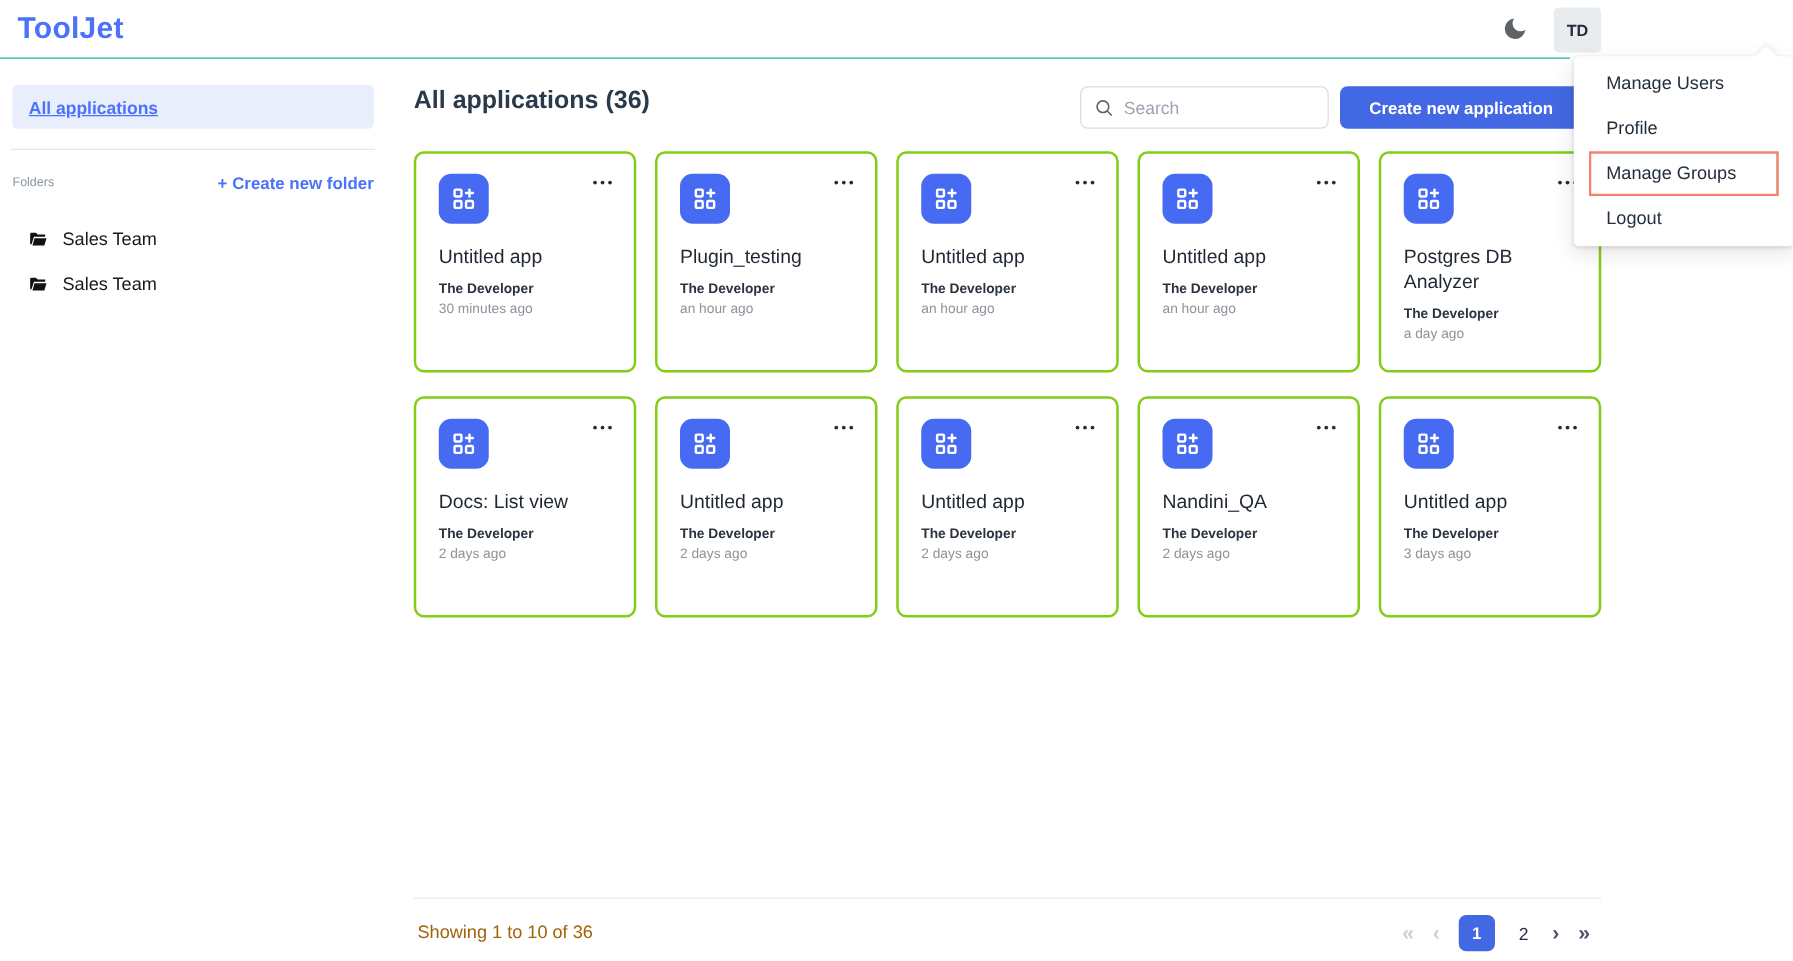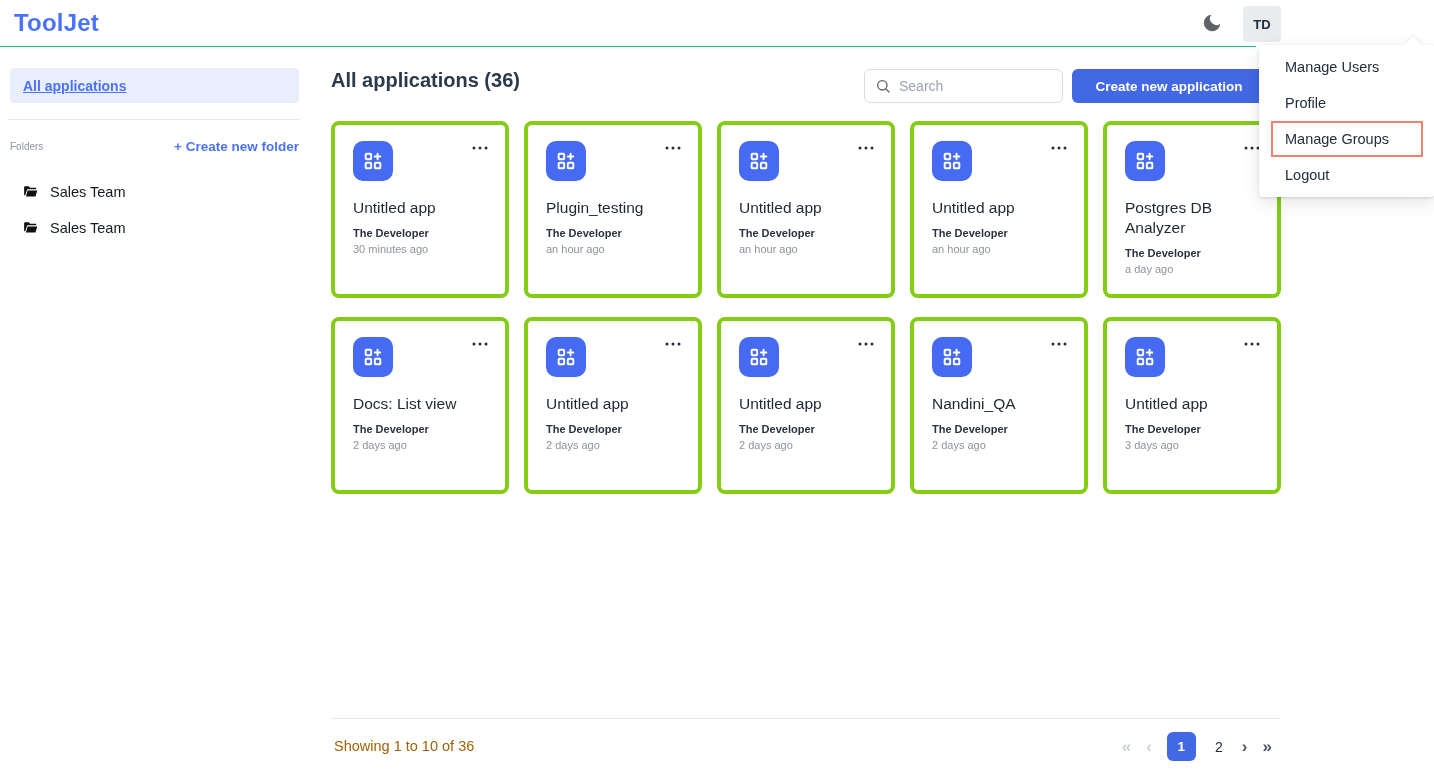--- a/index.html
+++ b/index.html
@@ -38,21 +38,21 @@
   .search-box { position:absolute; left:864px; top:69px; width:199px; height:34px; border:1px solid #D9DDE2; border-radius:6px;
     display:flex; align-items:center; padding:0 10px; gap:8px; background:#fff; }
   .search-box input { border:none; outline:none; width:100%; font-size:14px; color:#232E3C; font-family:inherit; background:transparent; }
   .search-box input::placeholder { color:#9CA3AF; }
   .create-btn { position:absolute; left:1072px; top:69px; width:194px; height:34px; background:#4368E3; color:#fff; border:none;
     border-radius:6px; font-size:13.5px; font-weight:600; cursor:pointer; font-family:inherit; }
 
   
   .cards-grid { position:absolute; left:331px; top:121px; width:950px; display:grid;
     grid-template-columns:repeat(5,178px); grid-auto-rows:177px; column-gap:15px; row-gap:19px; }
-  .app-card { border:4px solid #84cc16; border-radius:8px; background:#fff; padding:16px 14px 0 18px; cursor:pointer; }
+  .app-card { border:2px solid #84cc16; border-radius:8px; background:#fff; padding:16px 14px 0 18px; cursor:pointer; }
   .card-top { display:flex; justify-content:space-between; align-items:flex-start; }
   .app-icon { width:40px; height:40px; border-radius:10px; background:#466BF2; display:flex; align-items:center; justify-content:center; }
   .card-menu { background:none; border:none; cursor:pointer; padding:2px; margin-top:0px; }
   .app-name { margin-top:17px; font-size:15.5px; font-weight:500; color:#1F2733; line-height:1.3; }
   .app-author { margin-top:9px; font-size:11px; font-weight:700; color:#2B3340; }
   .app-updated { margin-top:4px; font-size:11px; color:#8D939B; }
 
   
   .footer-divider { position:absolute; left:331px; top:718px; width:950px; height:1px; background:#E7E9EC; }
   .showing-text { position:absolute; left:334px; top:738px; font-size:14.5px; color:#a16207; }

